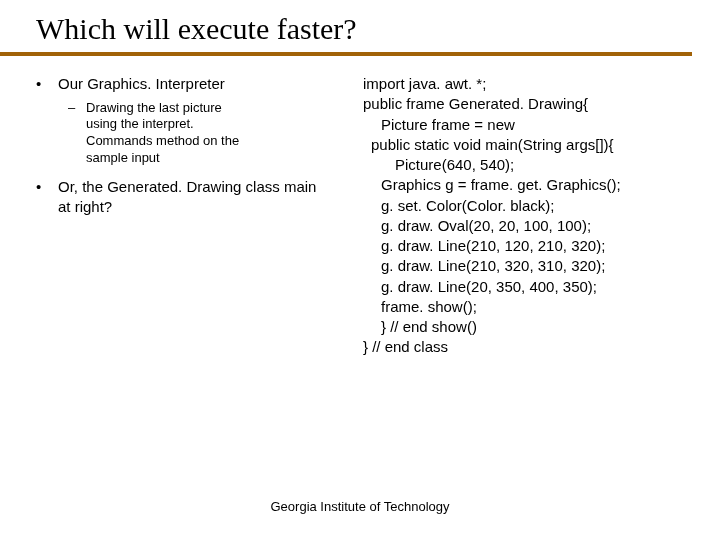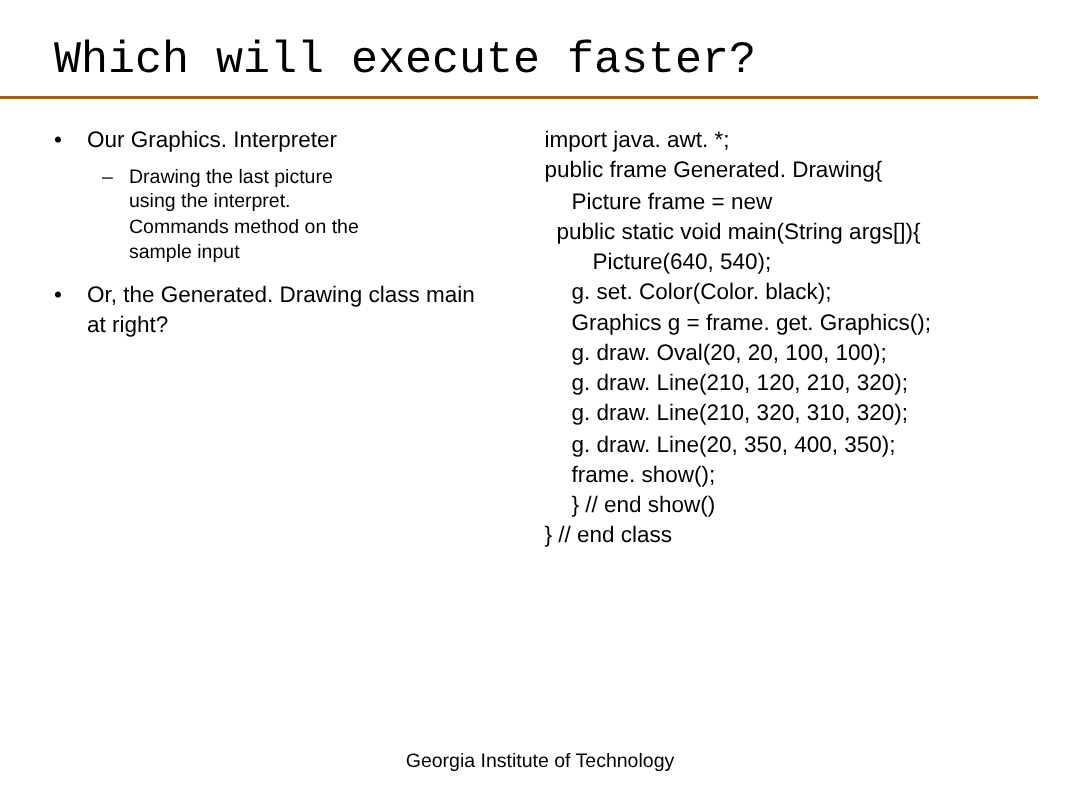--- a/index.html
+++ b/index.html
@@ -6,23 +6,23 @@
     body {
       width: 720px;
       height: 540px;
       background: #fff;
       font-family: Arial, Helvetica, sans-serif;
       position: relative;
       color: #000;
     }
     .title {
       font-size: 30px;
-      font-family: Liberation Mono, monospace;
-      padding: 24px 0 6px 36px;
-      border-bottom: 2px solid #a16207;
+      font-family: Liberation Serif, serif;
+      padding: 12px 0 6px 36px;
+      border-bottom: 4px solid #a16207;
       margin: 0 28px 0 0;
     }
     .content {
       display: flex;
       padding: 18px 0 0 36px;
     }
     .left {
       width: 290px;
       font-size: 15px;
       line-height: 1.3;
@@ -90,22 +90,22 @@
       <div class="txt">Or, the Generated. Drawing class main at right?</div>
     </div>
   </div>
 
   <div class="right">
     <div class="code-line">import java. awt. *;</div>
     <div class="code-line">public frame Generated. Drawing{</div>
     <div class="code-line pad2">Picture frame = new</div>
     <div class="code-line pad1">public static void main(String args[]){</div>
     <div class="code-line pad3">Picture(640, 540);</div>
+    <div class="code-line pad2">Graphics g = frame. get. Graphics();</div>
     <div class="code-line pad2">g. set. Color(Color. black);</div>
-    <div class="code-line pad2">Graphics g = frame. get. Graphics();</div>
     <div class="code-line pad2">g. draw. Oval(20, 20, 100, 100);</div>
     <div class="code-line pad2">g. draw. Line(210, 120, 210, 320);</div>
     <div class="code-line pad2">g. draw. Line(210, 320, 310, 320);</div>
     <div class="code-line pad2">g. draw. Line(20, 350, 400, 350);</div>
     <div class="code-line pad2">frame. show();</div>
     <div class="code-line pad2">} // end show()</div>
     <div class="code-line">} // end class</div>
   </div>
 </div>
 

